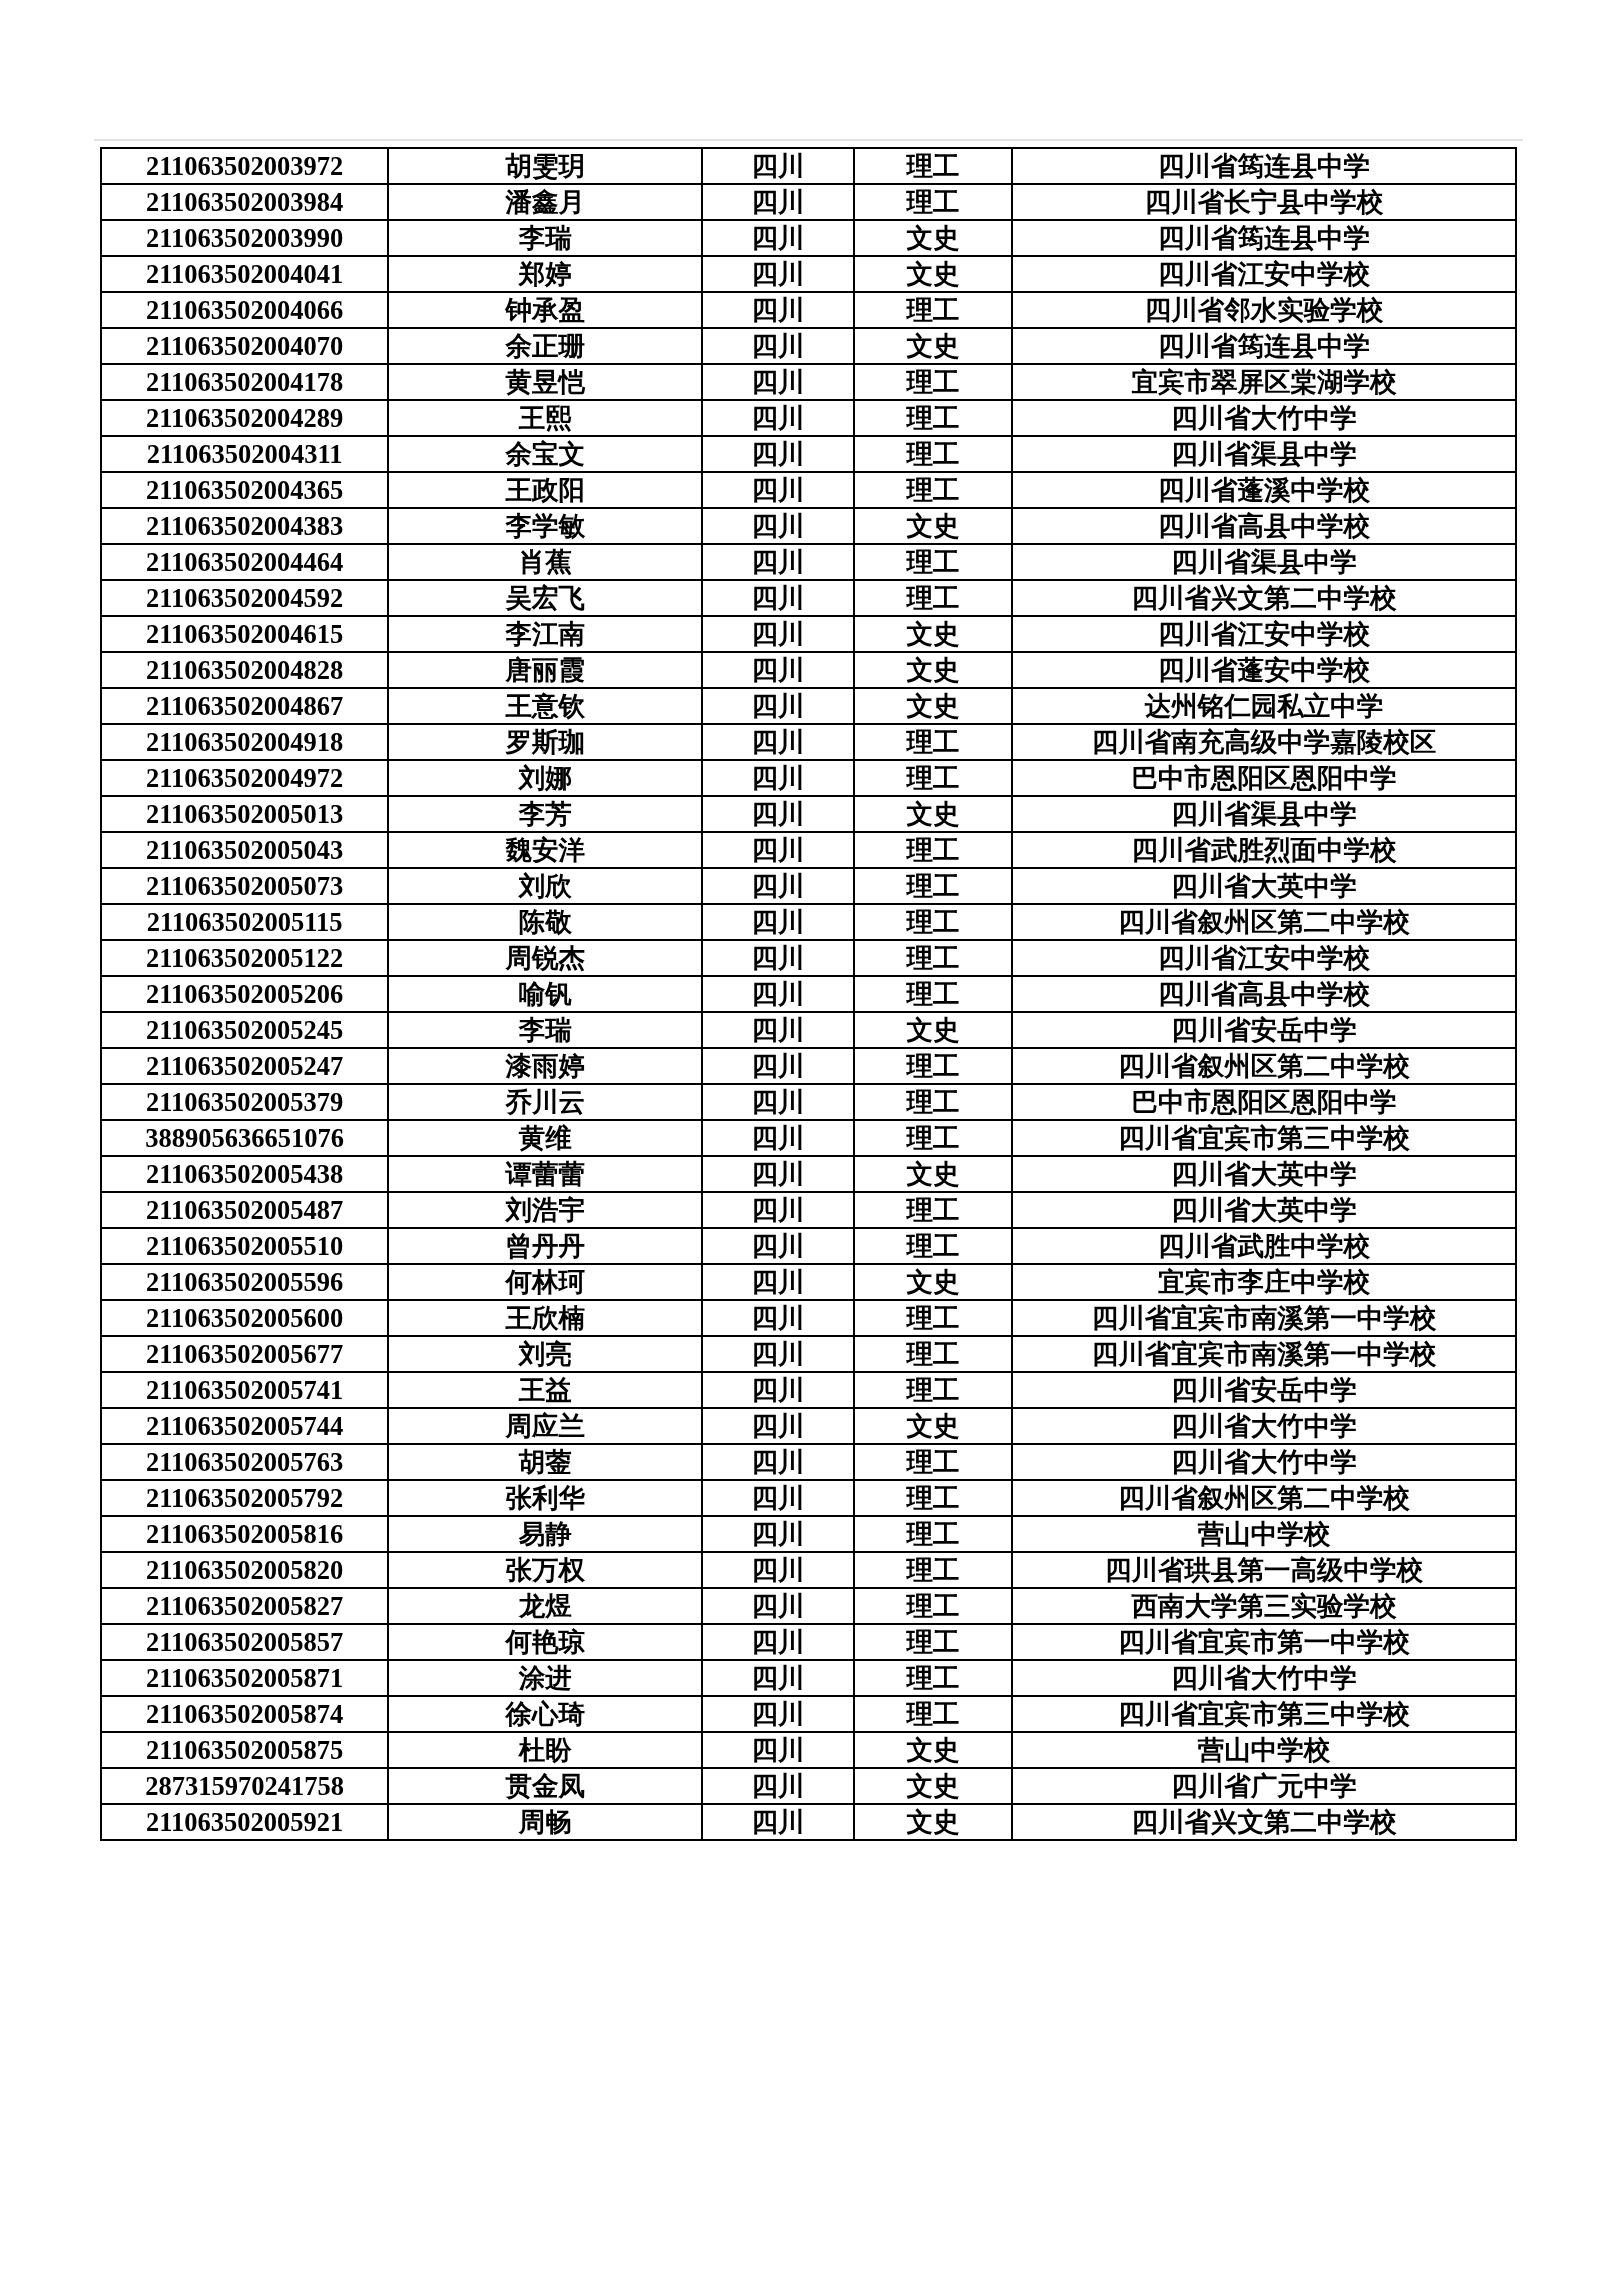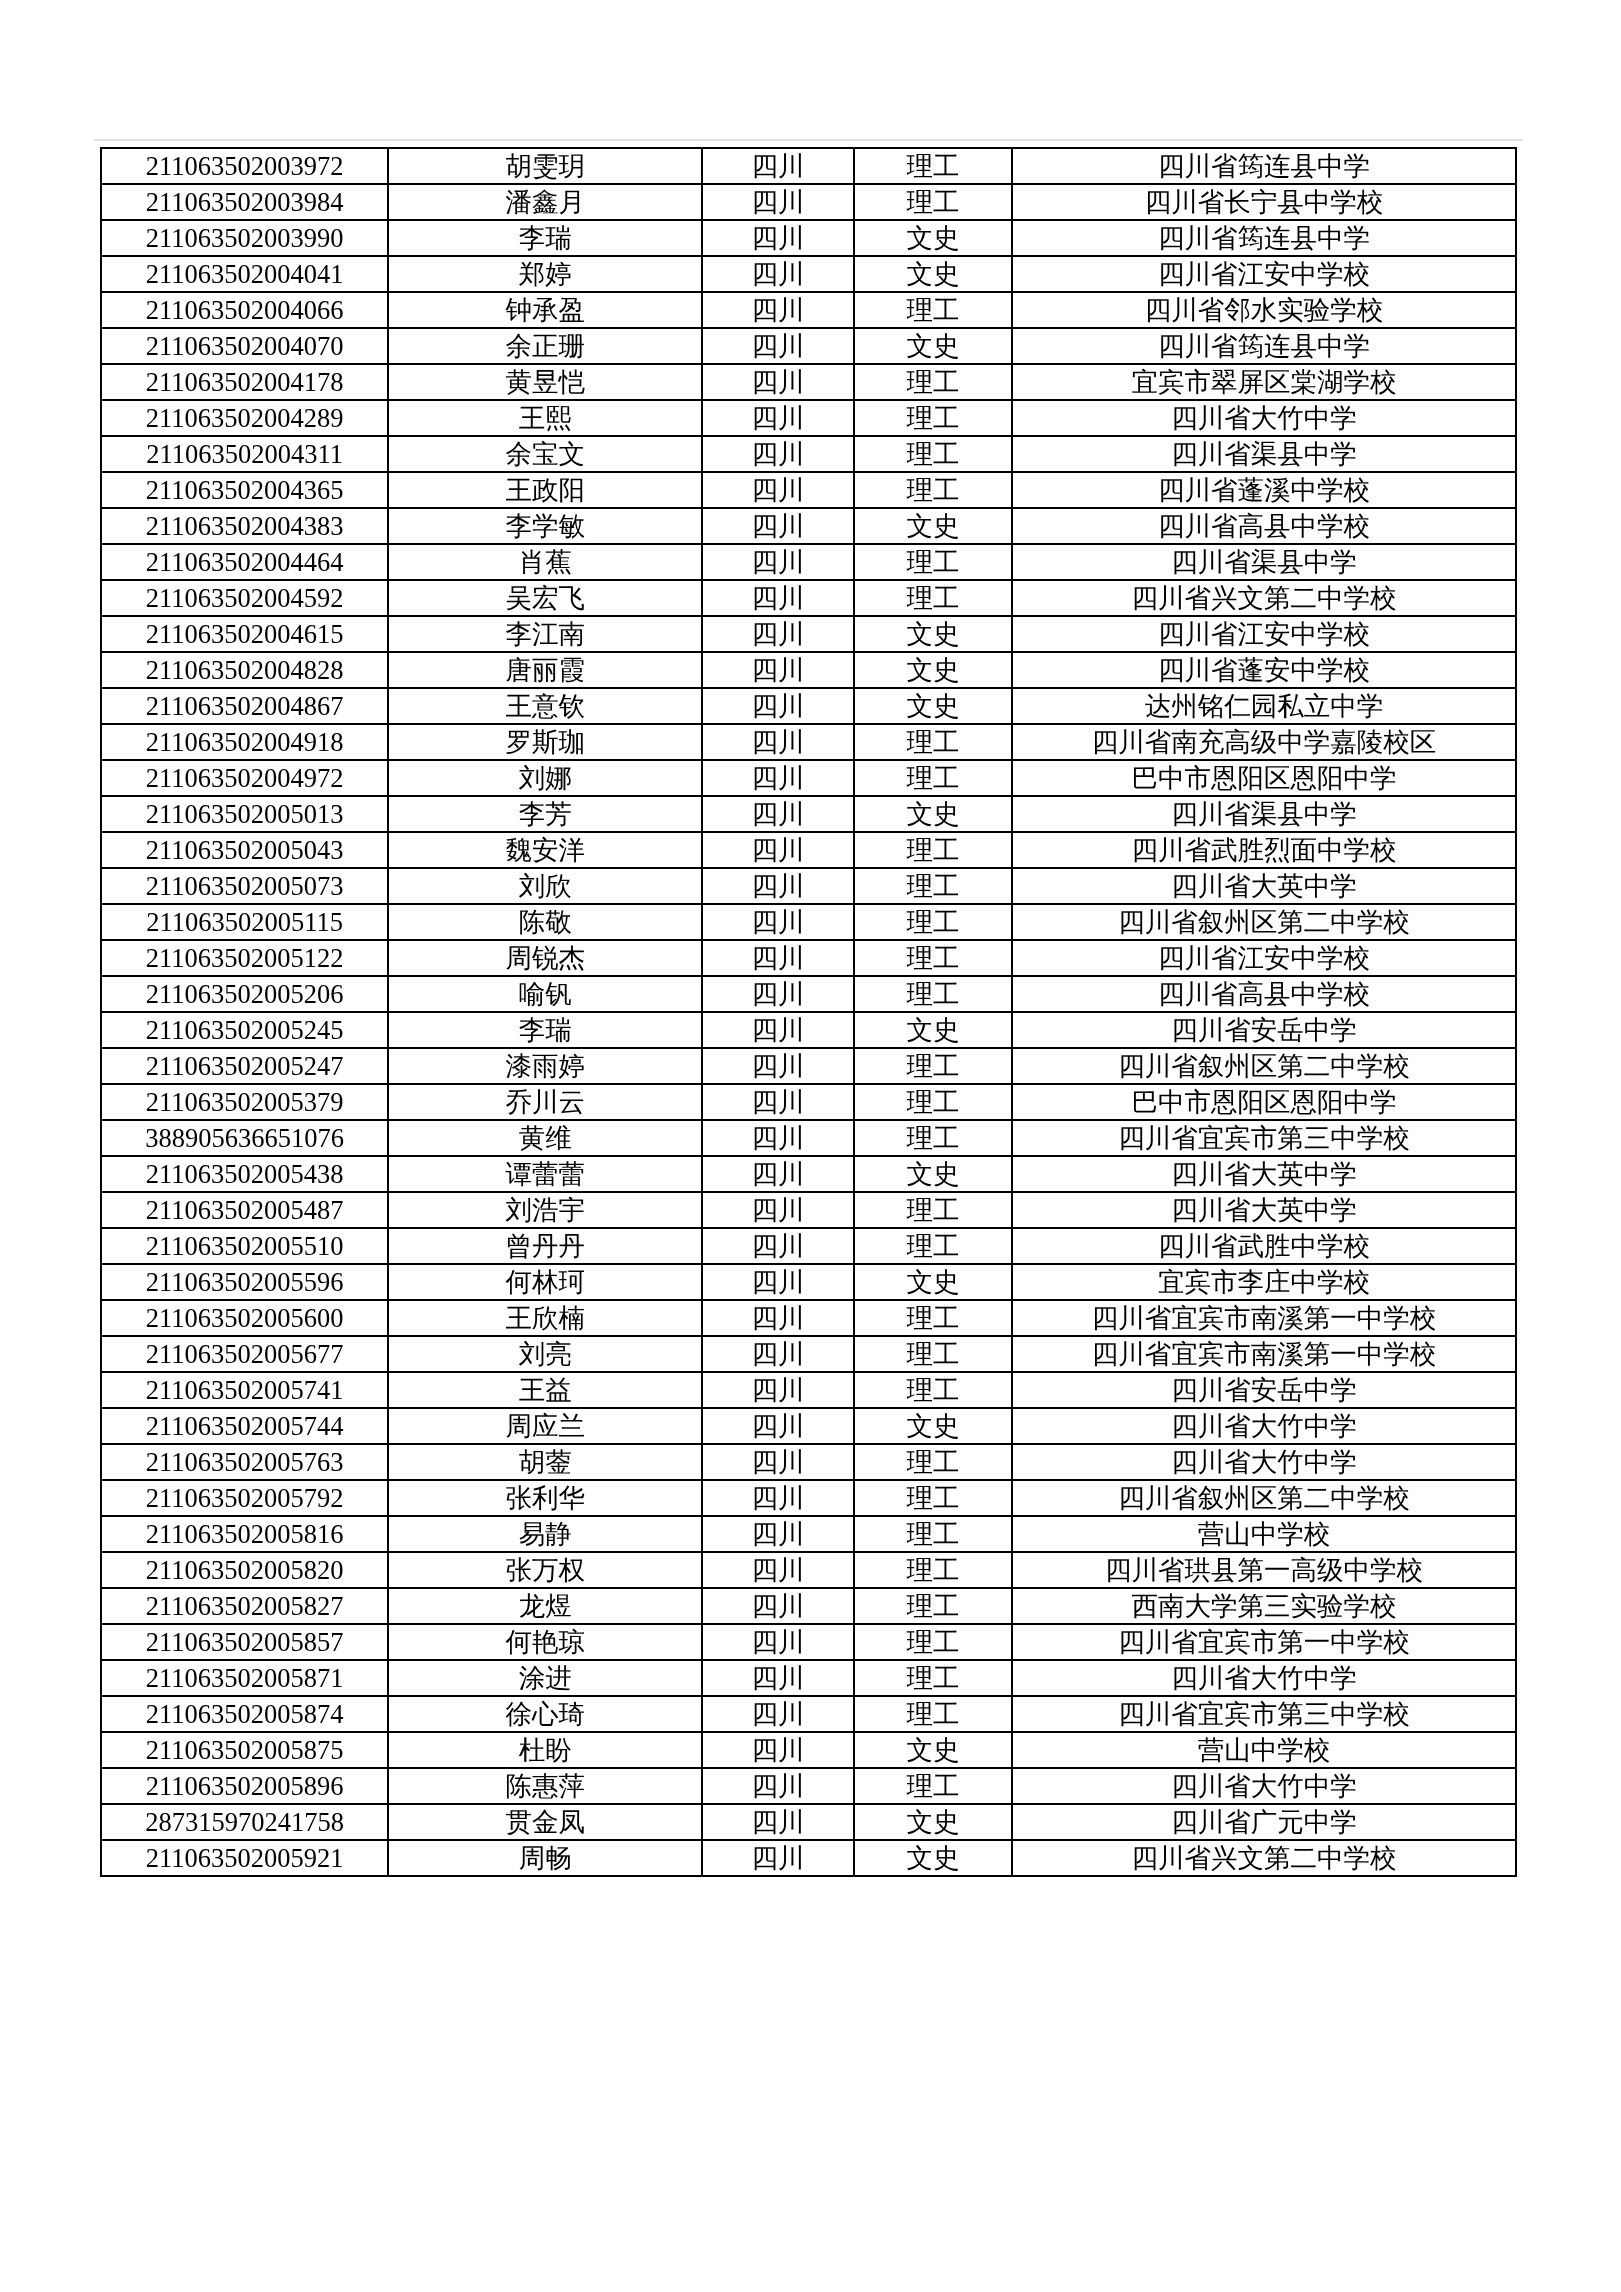--- a/index.html
+++ b/index.html
@@ -23,20 +23,21 @@
     background: #e3e3e3;
   }
   table.roster {
     position: absolute;
     left: 100px;
     top: 147px;
     width: 1417px;
     height: 1474px;
     border-collapse: collapse;
     table-layout: fixed;
+    font-weight: bold;
   }
   table.roster td {
     border: 2px solid #000000;
     border-top-width: 2.9px;
     border-bottom-width: 2.9px;
     text-align: center;
     vertical-align: middle;
     font-size: 26.5px;
     line-height: 1;
     padding: 0;
@@ -375,27 +376,20 @@
         <td>四川省宜宾市第三中学校</td>
       </tr>
       <tr>
         <td>211063502005875</td>
         <td>杜盼</td>
         <td>四川</td>
         <td>文史</td>
         <td>营山中学校</td>
       </tr>
       <tr>
-        <td>211063502005896</td>
-        <td>陈惠萍</td>
-        <td>四川</td>
-        <td>理工</td>
-        <td>四川省大竹中学</td>
-      </tr>
-      <tr>
         <td>287315970241758</td>
         <td>贯金凤</td>
         <td>四川</td>
         <td>文史</td>
         <td>四川省广元中学</td>
       </tr>
       <tr>
         <td>211063502005921</td>
         <td>周畅</td>
         <td>四川</td>

